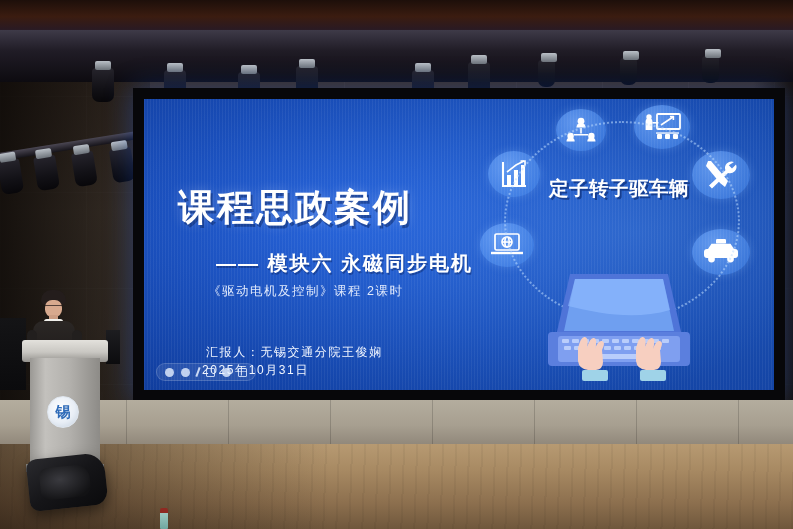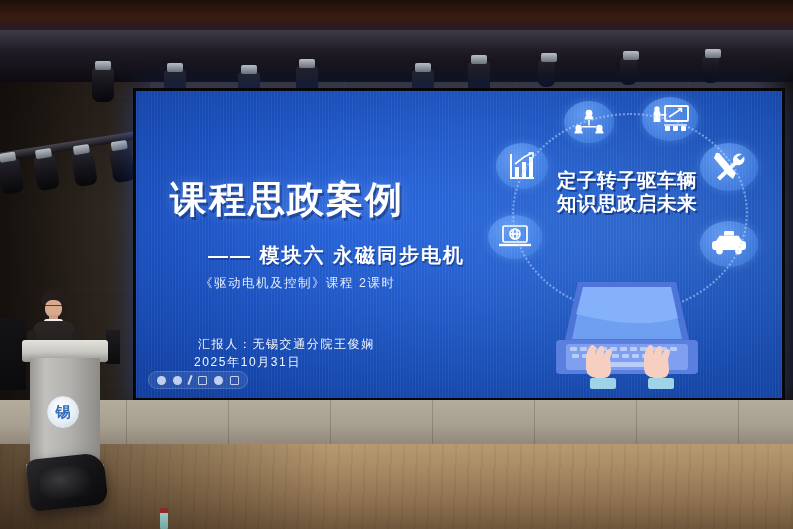--- a/index.html
+++ b/index.html
@@ -55,21 +55,21 @@
     transform: rotate(-9deg);
   }
   .truss-left .bar {
     position:absolute; left:0; top:46px; width:175px; height:8px;
     background: linear-gradient(180deg,#4a4652,#16141a);
   }
 
   
   .screen-frame {
     position: absolute; left: 133px; top: 88px; width: 652px; height: 313px;
-    background: #07070a; padding: 3px;
+    background: #07070a; padding: 11px;
     box-shadow: 0 0 26px rgba(30,90,220,.38);
   }
   .screen {
     position: relative; width: 100%; height: 100%; overflow: hidden;
     background:
       radial-gradient(ellipse 120% 120% at 78% 46%, #2f72e8 0%, #1e5fdc 34%, #1450cb 62%, #1043b6 100%);
   }
   .screen::after { 
     content:""; position:absolute; inset:0; pointer-events:none;
     background-image: repeating-linear-gradient(90deg, rgba(255,255,255,.055) 0 1px, transparent 1px 3px);
@@ -281,21 +281,20 @@
         <div class="presenter">汇报人：无锡交通分院王俊娴</div>
         <div class="presenter-date">2025年10月31日</div>
       </div>
 
       <div class="deck-right">
 
         <div class="dots"></div>
 
         <div class="headline">
           <div>定子转子驱车辆</div>
-          <div>知识思政启未来</div>
         </div>
 
         <div class="icon-bub" style="left:86px;top:10px;width:50px;height:42px">
           <svg width="30" height="26" viewBox="0 0 30 26" fill="#fff">
             <circle cx="15" cy="4.2" r="3.4"></circle>
               <path d="M10.4 10.6a4.6 4.6 0 0 1 9.2 0z"></path>
             <circle cx="4.6" cy="19" r="3.2"></circle>
               <path d="M.5 24.6a4.1 4.1 0 0 1 8.2 0z"></path>
             <circle cx="25.4" cy="19" r="3.2"></circle>
               <path d="M21.3 24.6a4.1 4.1 0 0 1 8.2 0z"></path>

